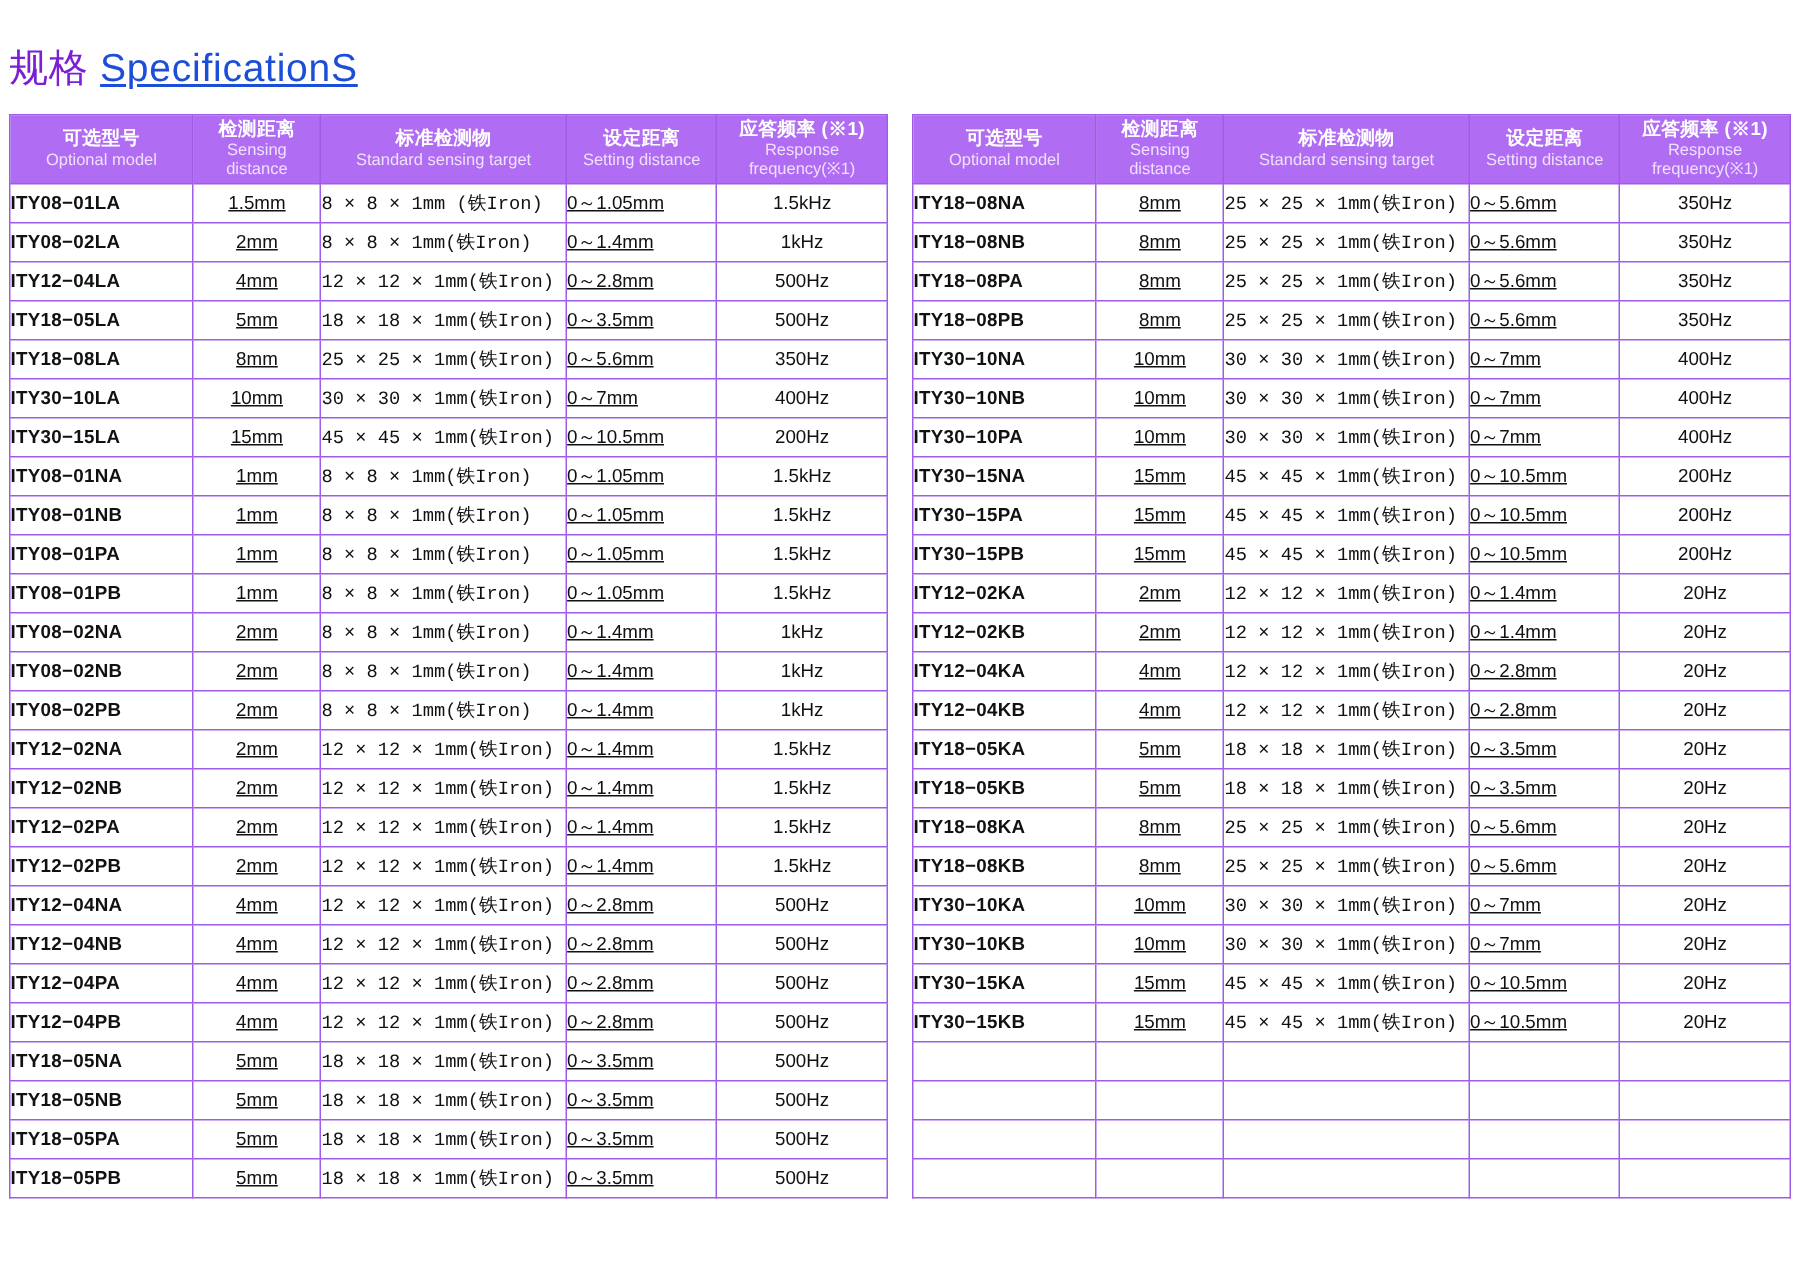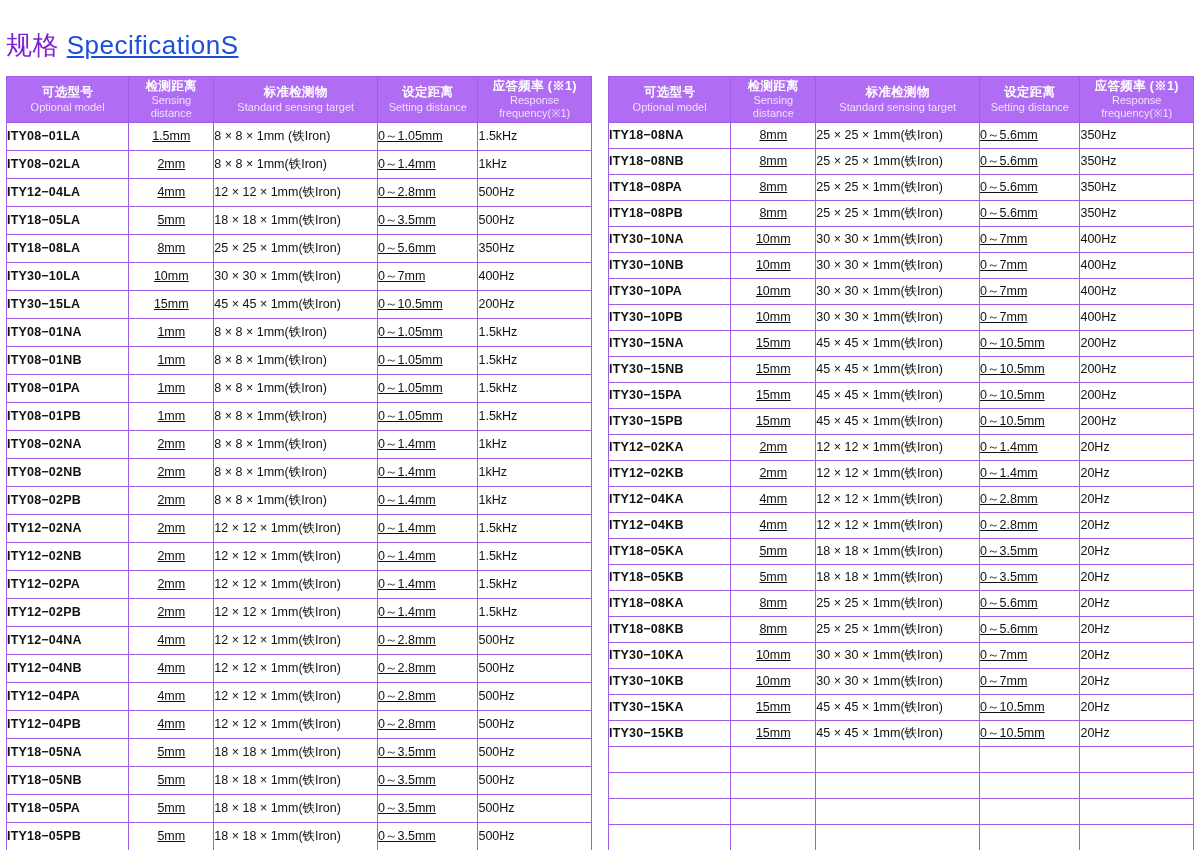--- a/index.html
+++ b/index.html
@@ -95,30 +95,31 @@
   }
   td.c-dist {
     text-align: center;
     font-size: 12px;
     text-decoration: underline;
   }
   td.c-target {
     padding-left: 6px;
     text-align: left;
     font-size: 12px;
+    font-family: Liberation Mono, monospace;
   }
   td.c-set {
     padding-left: 6px;
     text-align: left;
     font-size: 12px;
     text-decoration: underline;
   }
   td.c-freq {
     padding-left: 6px;
-    text-align: left;
+    text-align: center;
     font-size: 12px;
   }
   td.empty {
     height: 25px;
   }
   
   col.w-model { width: 112px; }
   col.w-dist  { width: 78px; }
   col.w-target{ width: 150px; }
   col.w-set   { width: 92px; }
@@ -429,41 +430,27 @@
             <td class="c-freq">400Hz</td>
           </tr>
           <tr>
             <td class="c-model">ITY30−10PA</td>
             <td class="c-dist">10mm</td>
             <td class="c-target">30 × 30 × 1mm(铁Iron)</td>
             <td class="c-set">0～7mm</td>
             <td class="c-freq">400Hz</td>
           </tr>
           <tr>
-            <td class="c-model">ITY30−10PB</td>
-            <td class="c-dist">10mm</td>
-            <td class="c-target">30 × 30 × 1mm(铁Iron)</td>
-            <td class="c-set">0～7mm</td>
-            <td class="c-freq">400Hz</td>
-          </tr>
-          <tr>
             <td class="c-model">ITY30−15NA</td>
             <td class="c-dist">15mm</td>
             <td class="c-target">45 × 45 × 1mm(铁Iron)</td>
             <td class="c-set">0～10.5mm</td>
             <td class="c-freq">200Hz</td>
           </tr>
           <tr>
-            <td class="c-model">ITY30−15NB</td>
-            <td class="c-dist">15mm</td>
-            <td class="c-target">45 × 45 × 1mm(铁Iron)</td>
-            <td class="c-set">0～10.5mm</td>
-            <td class="c-freq">200Hz</td>
-          </tr>
-          <tr>
             <td class="c-model">ITY30−15PA</td>
             <td class="c-dist">15mm</td>
             <td class="c-target">45 × 45 × 1mm(铁Iron)</td>
             <td class="c-set">0～10.5mm</td>
             <td class="c-freq">200Hz</td>
           </tr>
           <tr>
             <td class="c-model">ITY30−15PB</td>
             <td class="c-dist">15mm</td>
             <td class="c-target">45 × 45 × 1mm(铁Iron)</td>

